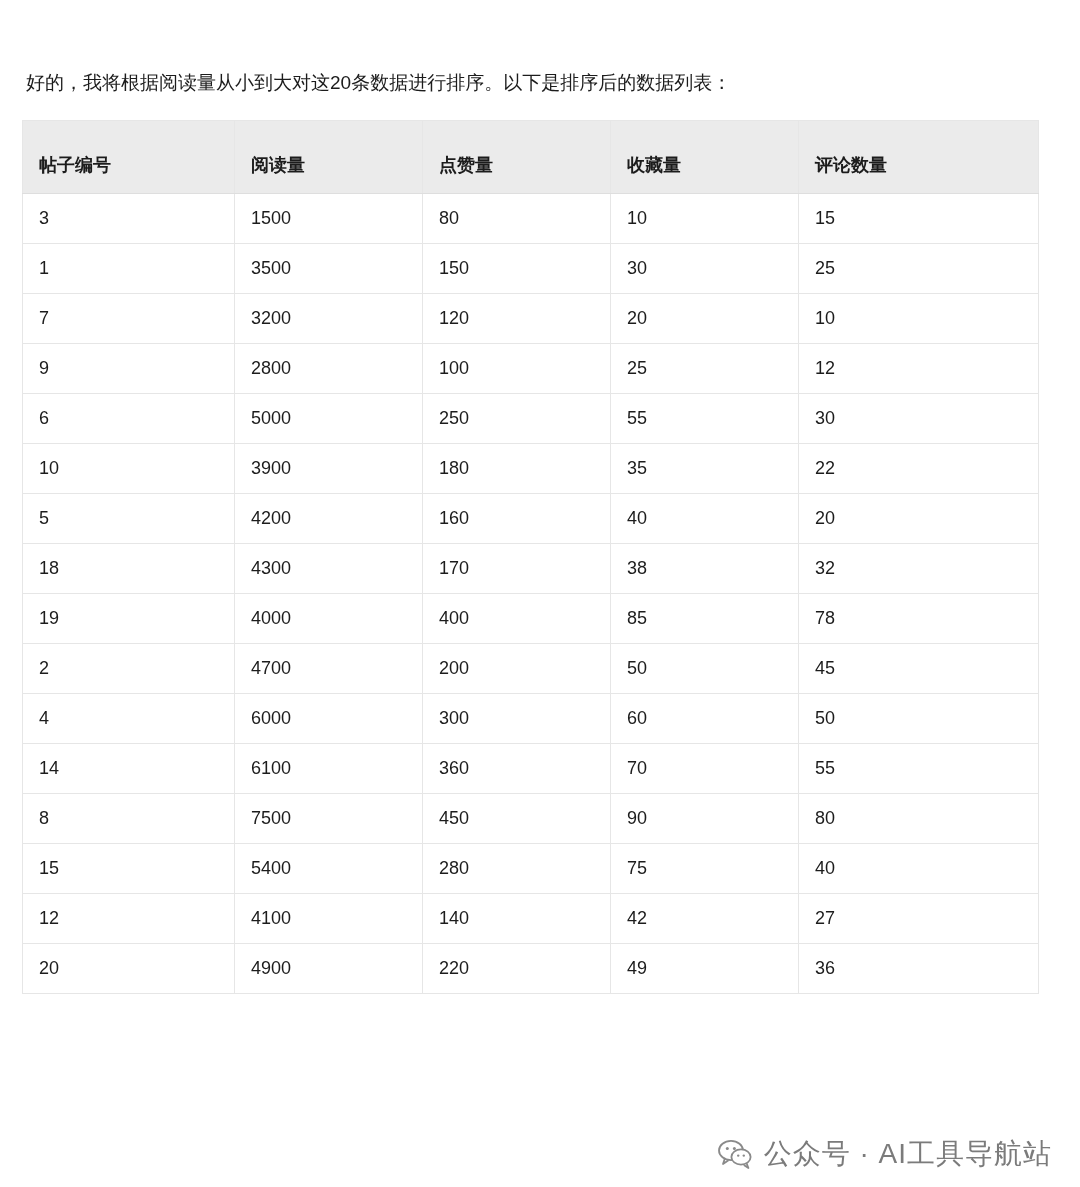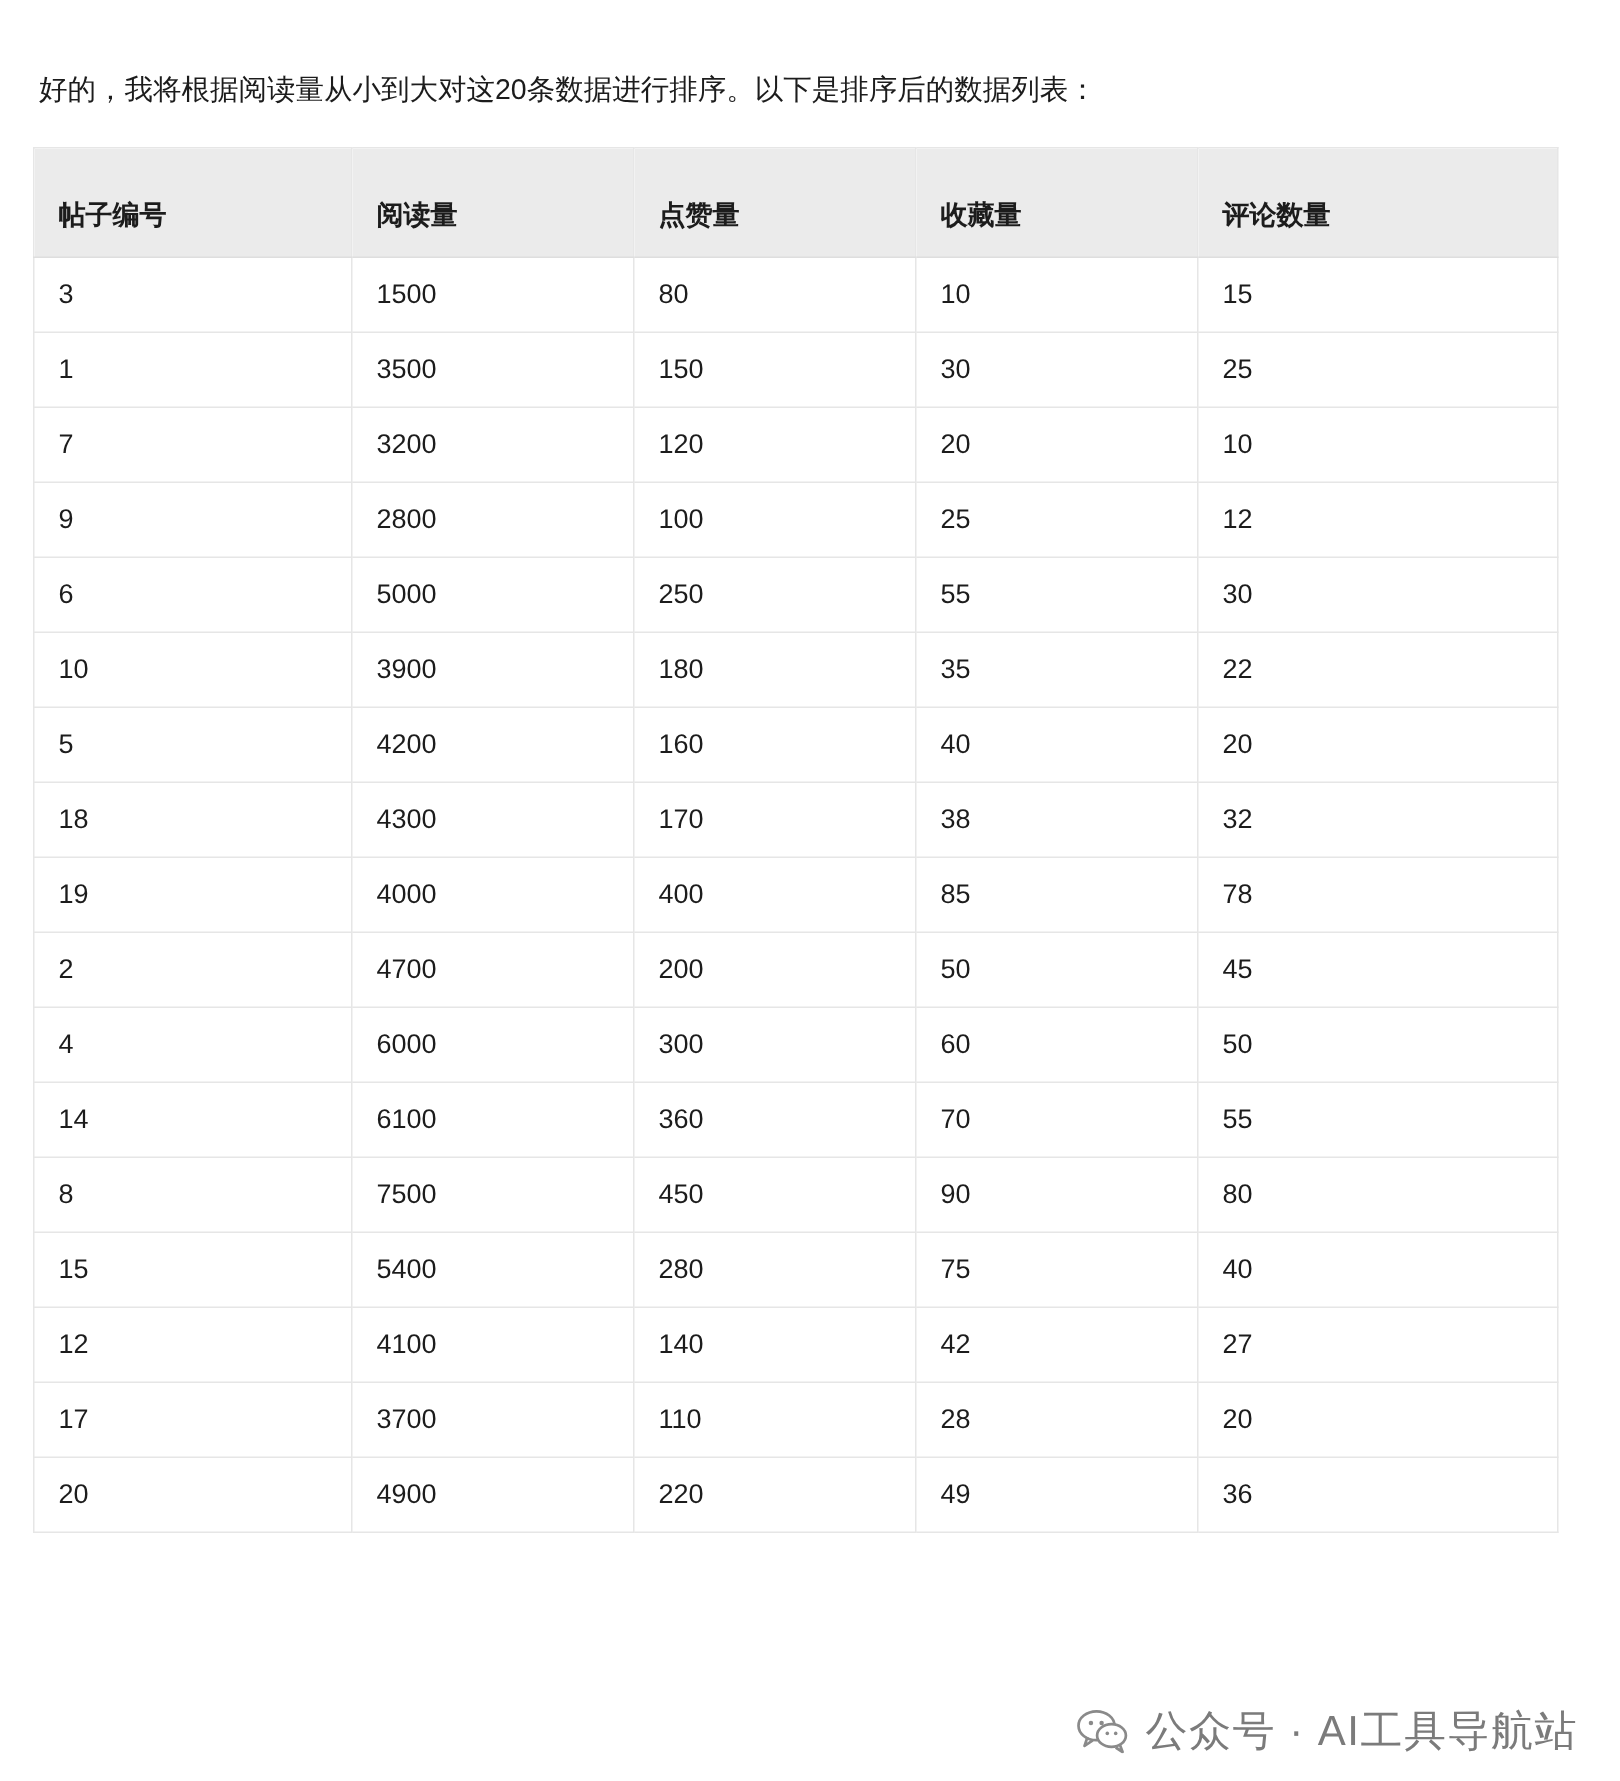--- a/index.html
+++ b/index.html
@@ -28,21 +28,21 @@
   .user-bubble {
     background: #f4f4f4;
     border-radius: 22px;
     padding: 16px 26px;
     font-size: 20px;
     line-height: 1.4;
     color: #1c1c1c;
     max-width: 760px;
   }
   .assistant-intro {
-    margin-top: 46px;
+    margin-top: 68px;
     font-size: 19px;
     line-height: 1.6;
     color: #1c1c1c;
     padding-left: 4px;
   }
   table.data-table {
     margin-top: 22px;
     width: 1016px;
     border-collapse: collapse;
     table-layout: fixed;
@@ -219,27 +219,20 @@
         <td>280</td>
         <td>75</td>
         <td>40</td>
       </tr>
       <tr>
         <td>12</td>
         <td>4100</td>
         <td>140</td>
         <td>42</td>
         <td>27</td>
-      </tr>
-      <tr>
-        <td>17</td>
-        <td>3700</td>
-        <td>110</td>
-        <td>28</td>
-        <td>20</td>
       </tr>
       <tr>
         <td>20</td>
         <td>4900</td>
         <td>220</td>
         <td>49</td>
         <td>36</td>
       </tr>
 
     </tbody>

